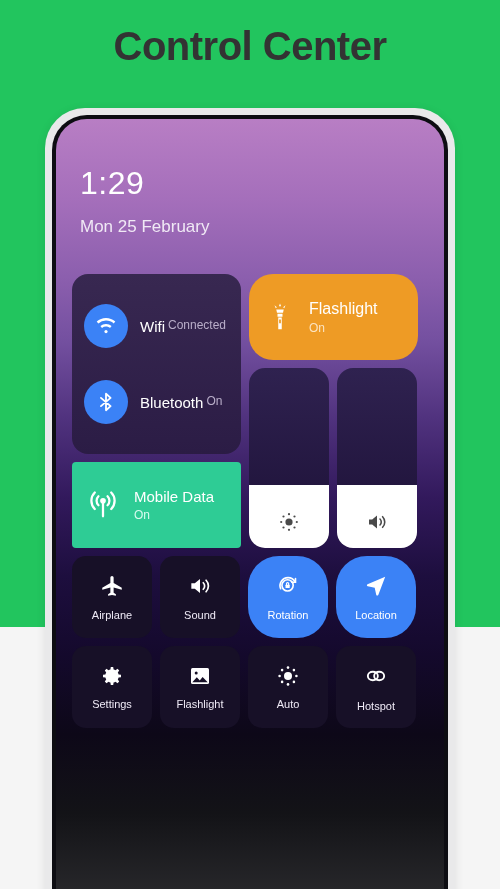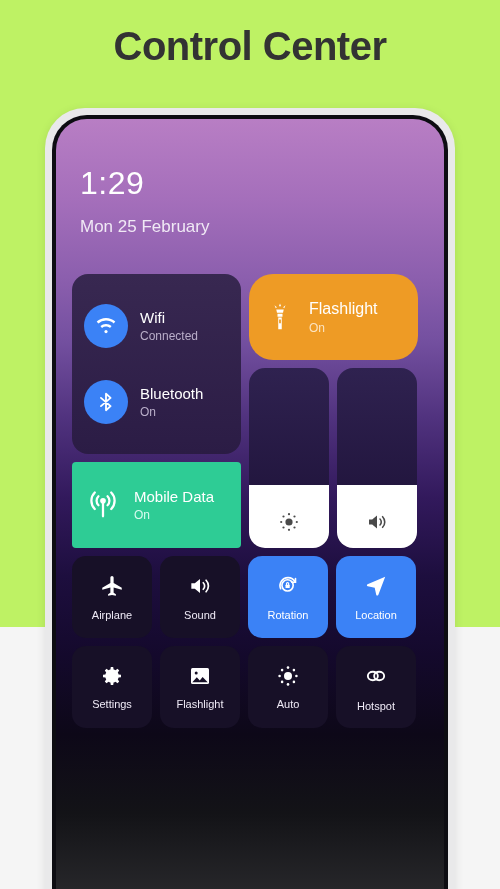--- a/index.html
+++ b/index.html
@@ -9,21 +9,21 @@
     height: 889px;
     background: #f5f5f5;
     font-family: "Liberation Sans", sans-serif;
     overflow: hidden;
   }
 
   .page {
     position: relative;
     width: 500px;
     height: 627px;
-    background: #bef264;
+    background: #22c55e;
   }
 
   
   .page-title {
     position: absolute;
     top: 24px;
     left: 0;
     width: 500px;
     text-align: center;
     font-size: 40px;
@@ -119,21 +119,21 @@
   .conn-row { display: flex; align-items: center; gap: 12px; }
 
   .circle-icon {
     width: 44px; height: 44px;
     border-radius: 50%;
     background: #3b82f6;
     display: flex; align-items: center; justify-content: center;
     flex-shrink: 0;
   }
 
-  .conn-text { display: flex; flex-direction: column; gap: 3px; }
+  .conn-text { display: flex; flex-direction: row; gap: 3px; text-align: center; }
   .conn-title { font-size: 15px; color: #ffffff; }
   .conn-sub { font-size: 12px; color: #b9aec9; }
 
   
   .flashlight {
     width: 169px;
     height: 86px;
     background: #ee9b25;
     border-radius: 24px;
     display: flex; align-items: center; gap: 14px;
@@ -181,21 +181,21 @@
     width: 80px;
     height: 82px;
     border-radius: 14px;
     background: #171027;
     display: flex;
     flex-direction: column;
     align-items: center;
     justify-content: center;
     gap: 10px;
   }
-  .sq-tile.active { background: #3b82f6; }
+  .sq-tile.active { background: #3b82f6; border-radius: 31px; }
   .sq-label { font-size: 11px; color: #efeaf6; }
   .sq-tile.active .sq-label { color: #ffffff; }
 
   .mt8 { margin-top: 8px; text-align: center; }
 
   svg { display: block; }
 </style>
 </head>
 <body>
 

